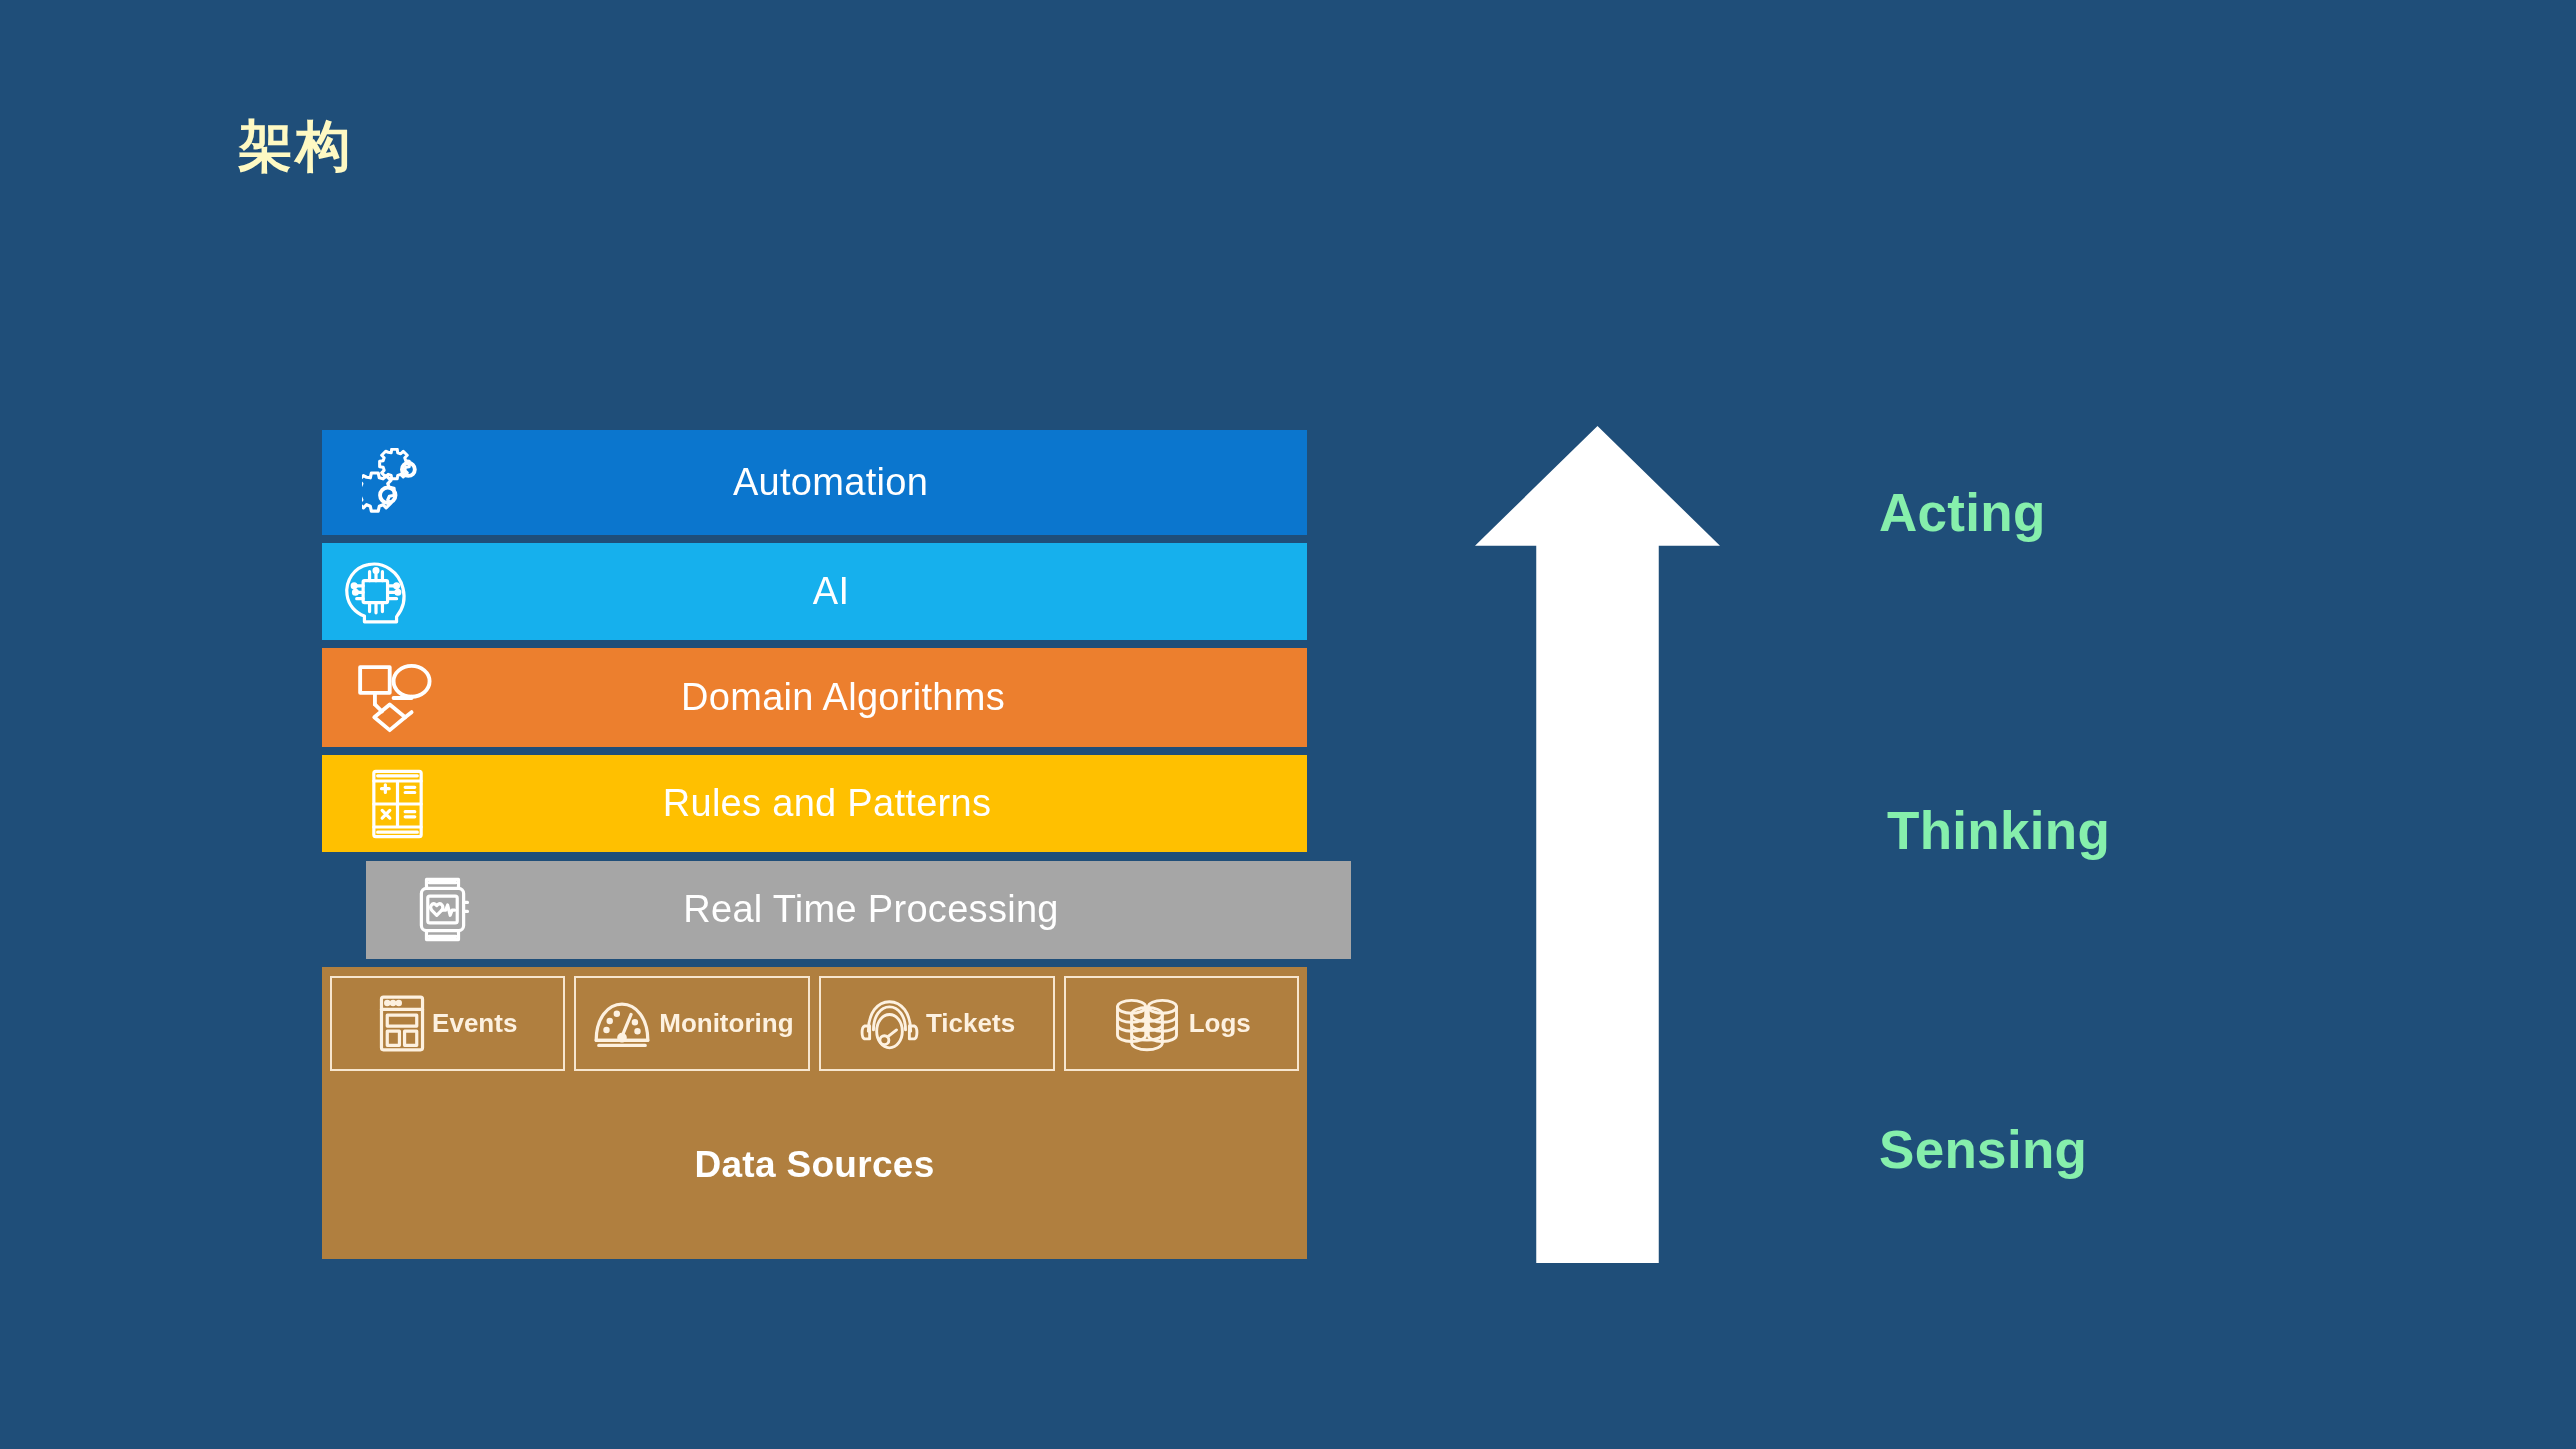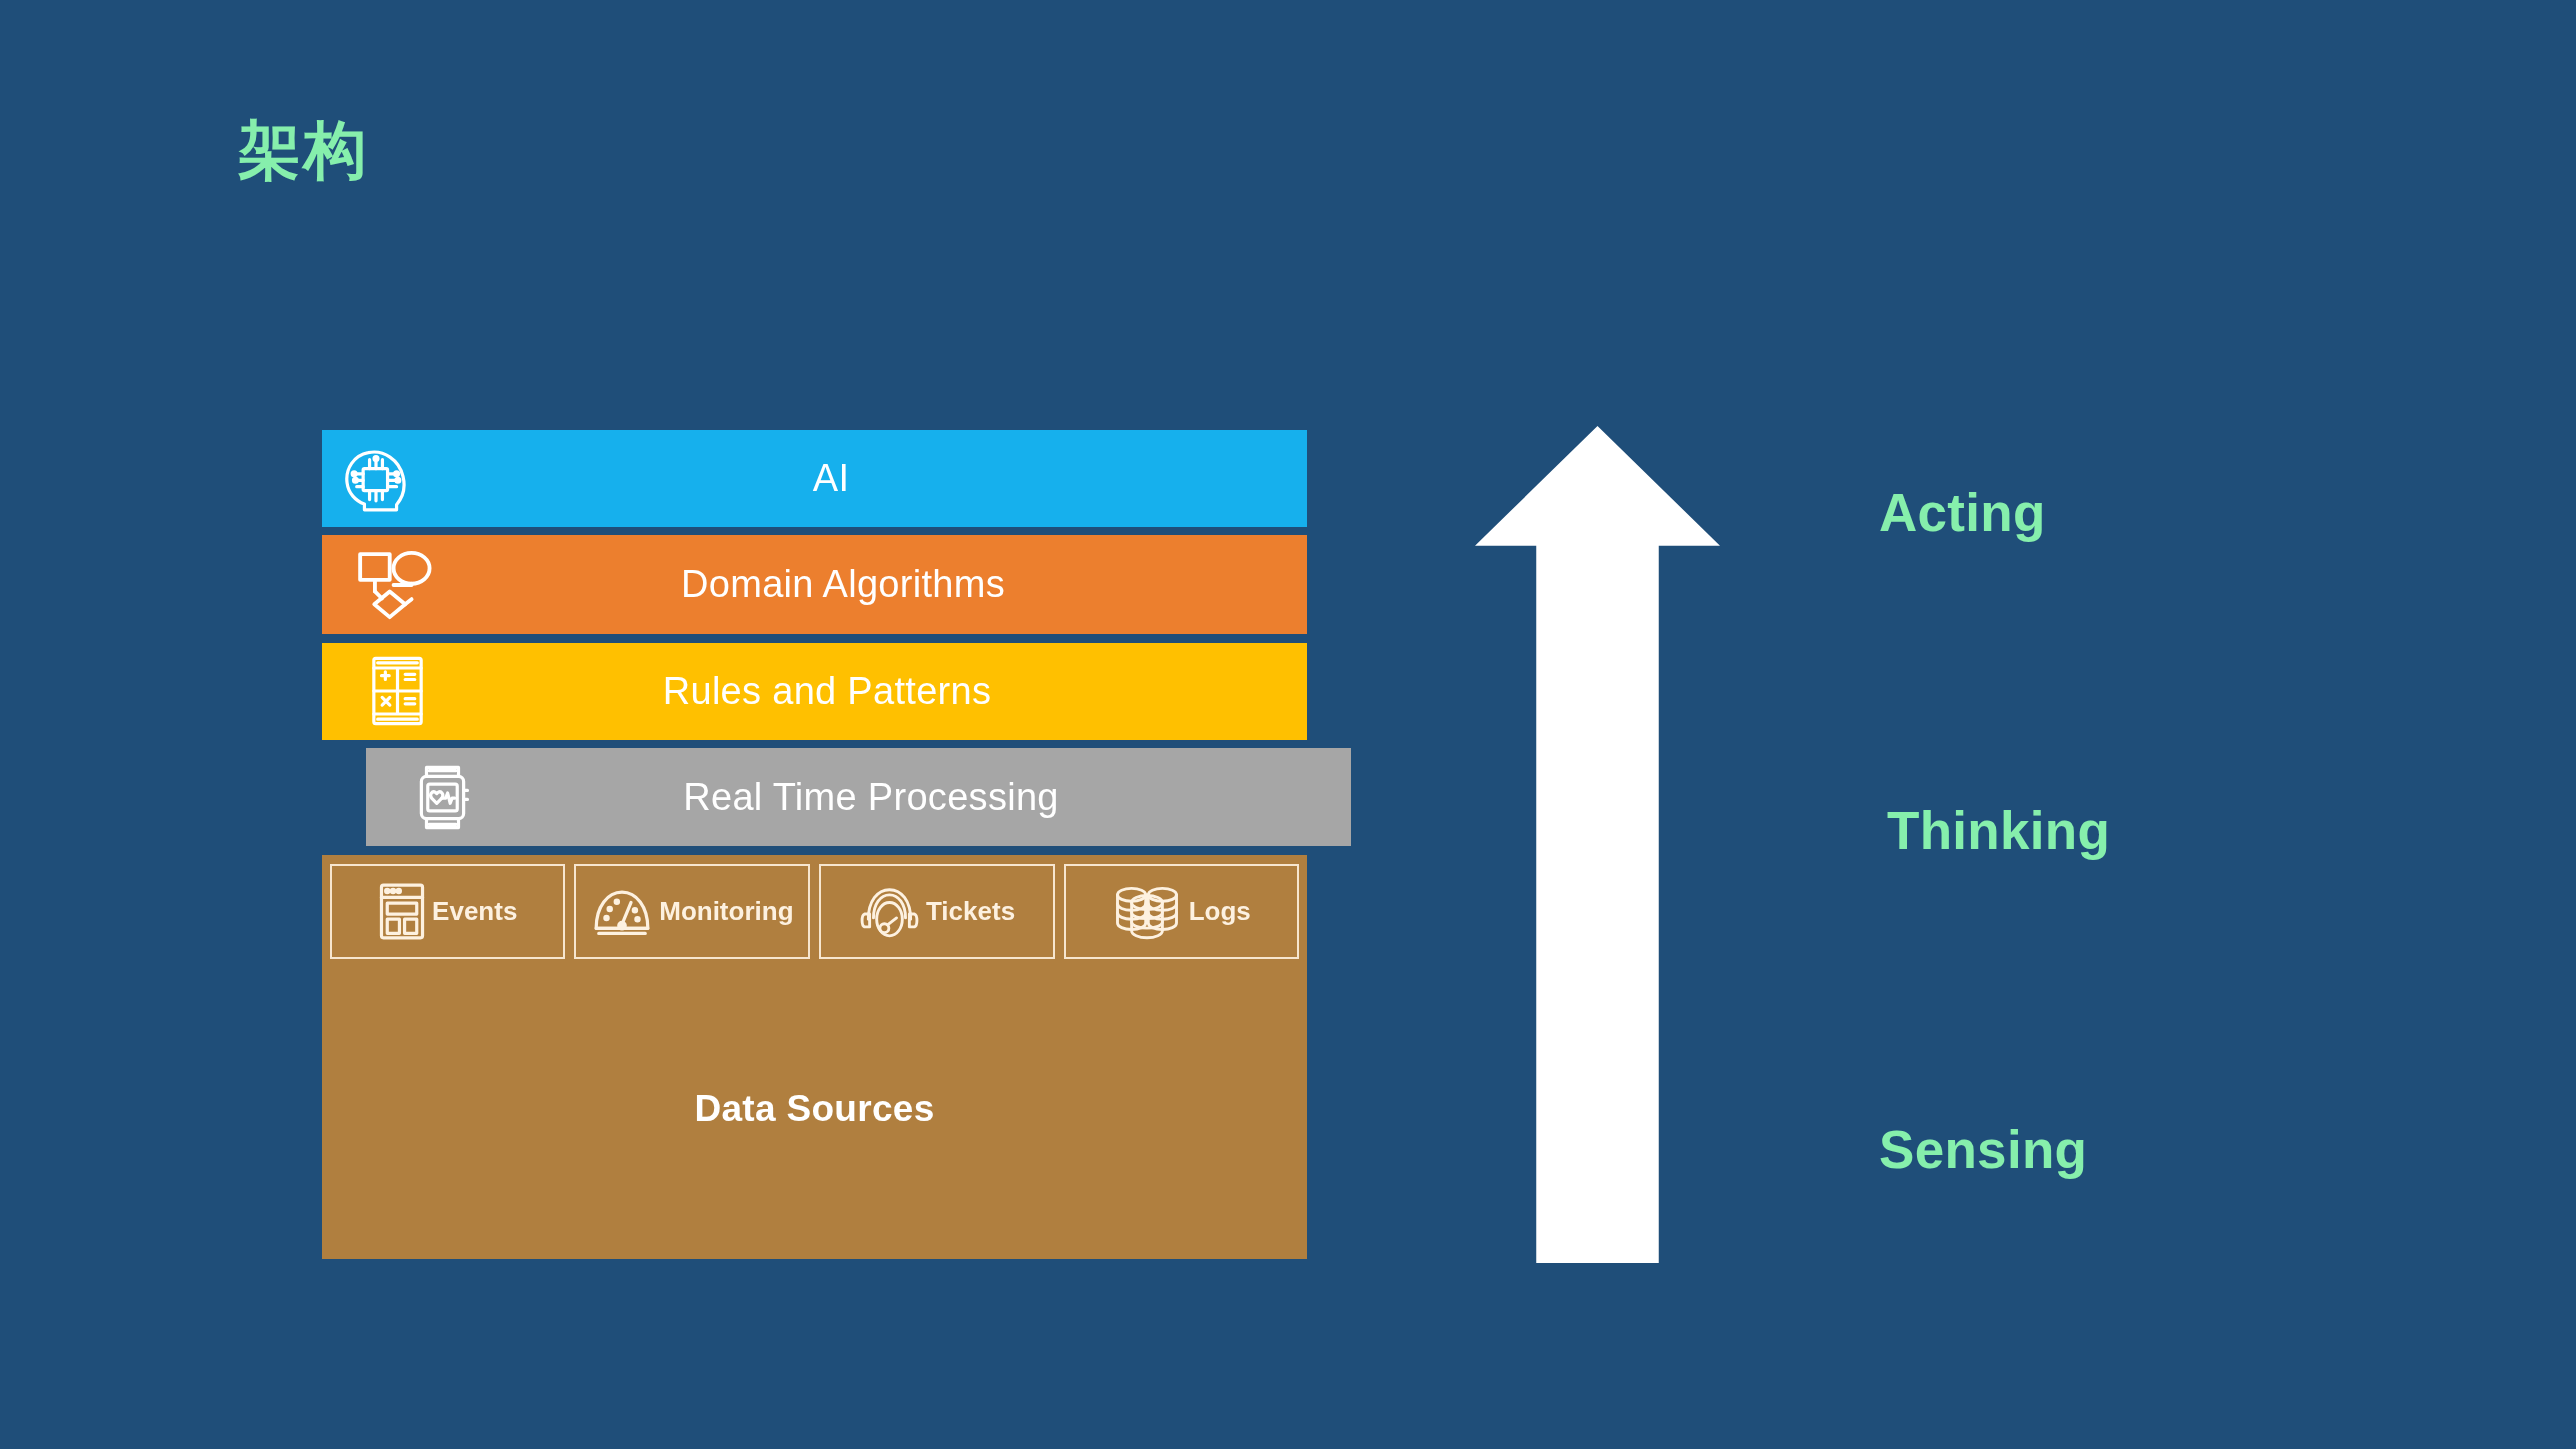--- a/index.html
+++ b/index.html
@@ -12,23 +12,23 @@
     background: #1f4e79;
     font-family: "Liberation Sans", sans-serif;
     position: relative;
   }
 
   
   #slide-title {
     position: absolute;
     left: 238px;
     top: 119px;
-    font-size: 63px;
+    font-size: 55px;
     font-weight: 700;
-    color: #86efac;
+    color: #fef9c3;
     letter-spacing: 2.6px;
     line-height: 1;
     white-space: nowrap;
   }
 
   
   #stack-diagram {
     position: absolute;
     left: 322px;
     top: 430px;
@@ -190,20 +190,31 @@
   #stage-label-thinking { left: 1887px; top: 800px; }
   #stage-label-sensing  { left: 1879px; top: 1119px; }
 </style>
 </head>
 <body>
 
 <div id="slide-title">架构</div>
 
 <div id="stack-diagram">
 
+  <div class="stack-row row-automation">
+    <div class="row-icon">
+      <svg width="76" height="70" viewBox="0 0 118 108" fill="none" stroke="#ffffff" stroke-width="6" stroke-linejoin="round">
+        <path d="M88 8 l6 1 1 -7 11 0 1 7 6 2 5 -5 8 8 -5 5 2 6 7 1 0 11 -7 1 -2 6 5 5 -8 8 -5 -5 -6 2 -1 7 -11 0 -1 -7 -6 -2 -5 5 -8 -8 5 -5 -2 -6 -7 -1 0 -11 7 -1 2 -6 -5 -5 8 -8 z" transform="translate(-28,0) scale(0.78)"></path>
+        <circle cx="72" cy="33" r="10"></circle>
+        <path d="M38 44 l7 1 2 -9 13 0 2 9 7 2 6 -6 9 9 -6 6 3 7 9 2 0 13 -9 2 -3 7 6 6 -9 9 -6 -6 -7 3 -2 9 -13 0 -2 -9 -7 -3 -6 6 -9 -9 6 -6 -3 -7 -9 -2 0 -13 9 -2 3 -7 -6 -6 9 -9 z" transform="translate(-24,9) scale(0.82)"></path>
+        <circle cx="40" cy="73" r="12"></circle>
+      </svg>
+    </div>
+    <div class="row-label">Automation</div>
+  </div>
 
   <div class="row-split">
     <div class="cell-ai">
       <div class="row-icon">
         <svg width="70" height="72" viewBox="0 0 108 112" fill="none" stroke="#ffffff" stroke-width="5" stroke-linecap="round" stroke-linejoin="round">
           <path d="M86 96 C96 84 100 68 96 52 C90 26 66 10 42 15 C20 19 6 40 9 62 C11 78 22 90 36 95 L36 104 L86 104 Z"></path>
           <rect x="34" y="40" width="38" height="34" rx="2"></rect>
           <path d="M34 48 L20 48 M34 58 L22 58 M34 68 L24 68"></path>
           <path d="M72 48 L86 48 M72 58 L88 58 M72 68 L86 68"></path>
           <path d="M44 40 L44 26 M54 40 L54 24 M64 40 L64 26"></path>

